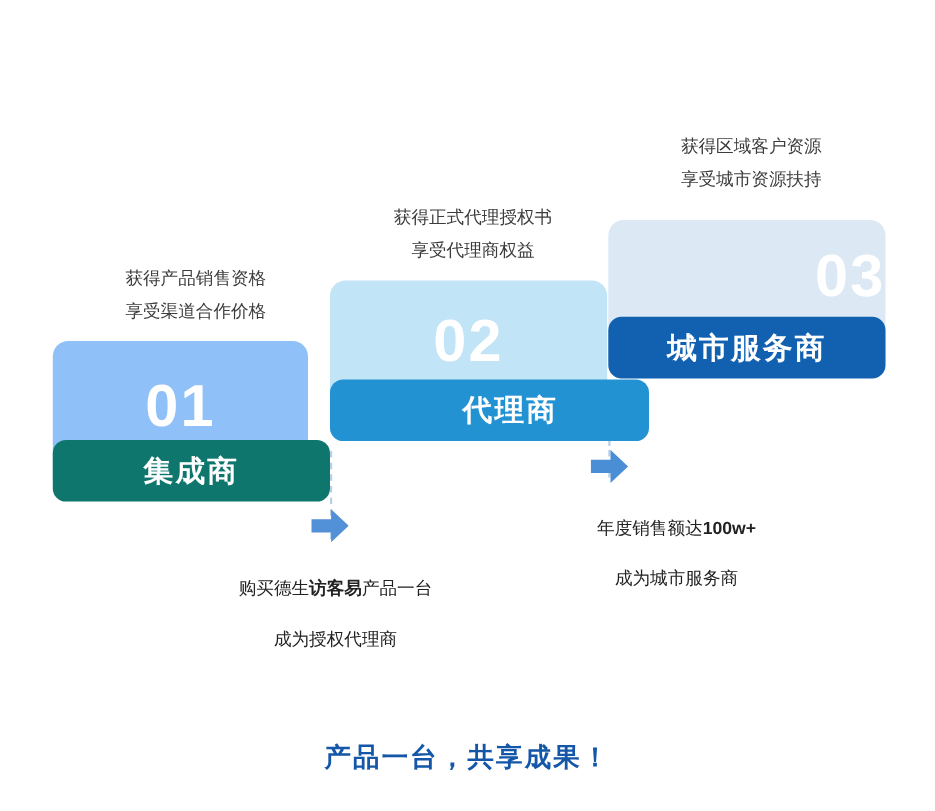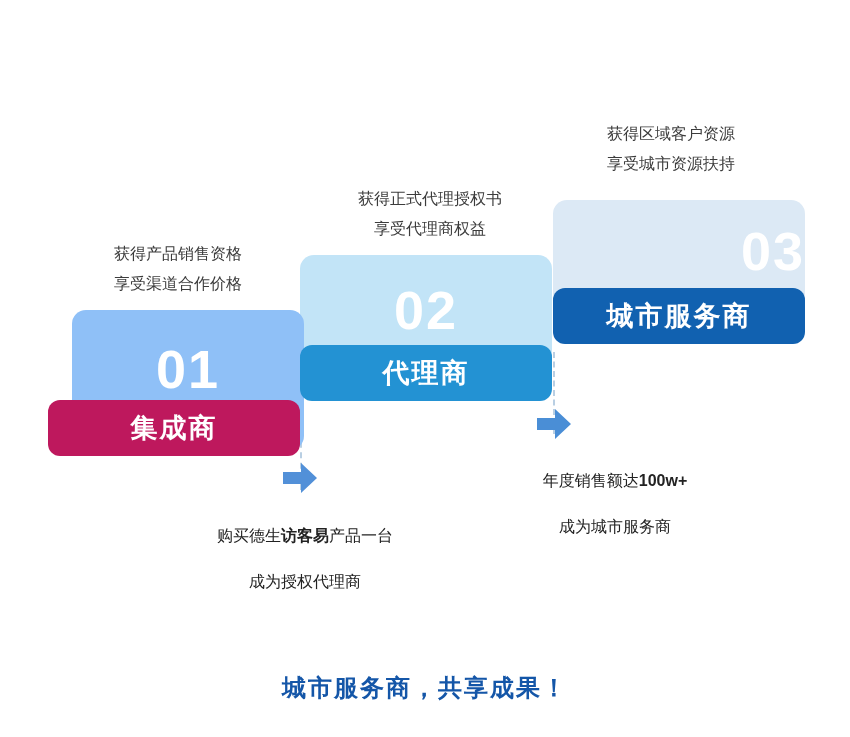--- a/index.html
+++ b/index.html
@@ -85,50 +85,50 @@
   }
   .card-bar-label {
     font-size: 27px;
     font-weight: bold;
     color: #ffffff;
     letter-spacing: 2px;
     white-space: nowrap;
   }
 
   
-  #card-01 { left: 48px;  top: 310px; width: 232px; height: 140px; z-index: 3; margin-left: 24px; }
+  #card-01 { left: 48px;  top: 310px; width: 232px; height: 140px; z-index: 3; }
   #card-01 .card-top { background: #8fc0f7; }
   #card-01 .card-num { top: 32px; }
-  #card-01-bar { left: 48px; top: 400px; width: 252px; height: 56px; background: #be185d; z-index: 4; }
+  #card-01-bar { left: 48px; top: 400px; width: 252px; height: 56px; background: #0f766e; z-index: 4; }
 
   
   #card-02 { left: 300px; top: 255px; width: 252px; height: 140px; z-index: 2; }
   #card-02 .card-top { background: #c2e4f7; }
   #card-02 .card-num { top: 28px; }
-  #card-02-bar { left: 300px; top: 345px; width: 252px; height: 56px; background: #2392d3; z-index: 5; }
+  #card-02-bar { left: 300px; top: 345px; width: 252px; height: 56px; background: #2392d3; z-index: 5; padding-left: 38px; }
 
   
   #card-03 { left: 553px; top: 200px; width: 252px; height: 140px; z-index: 1; }
   #card-03 .card-top { background: #dce9f5; }
   #card-03 .card-num { top: 24px; text-align: right; }
   #card-03-bar { left: 553px; top: 288px; width: 252px; height: 56px; background: #1161b0; z-index: 6; text-align: center; }
 
   
   .card-desc {
     position: absolute;
     text-align: center;
     font-size: 16px;
     line-height: 30px;
     color: #3c3c3c;
     white-space: nowrap;
     z-index: 7;
   }
   #desc-01 { left: 48px;  top: 239px; width: 260px; }
   #desc-02 { left: 300px; top: 184px; width: 260px; }
-  #desc-03 { left: 541px; top: 119px; width: 260px; text-align: center; }
+  #desc-03 { left: 553px; top: 119px; width: 260px; text-align: center; }
 
   
   .dash-line {
     position: absolute;
     width: 0;
     border-left: 2px dashed #b9cfe3;
     z-index: 0;
   }
   #dash-1 { left: 300px; top: 410px; height: 80px; }
   #dash-2 { left: 553px; top: 352px; height: 82px; }
@@ -228,15 +228,15 @@
 
   <div class="step-caption" id="caption-1">
     <div><span>购买德生</span><b>访客易</b><span>产品一台</span></div>
     <div>成为授权代理商</div>
   </div>
   <div class="step-caption" id="caption-2">
     <div><span>年度销售额达</span><b>100w+</b><span></span></div>
     <div>成为城市服务商</div>
   </div>
 
-  <div id="footer-slogan">城市服务商，共享成果！</div>
+  <div id="footer-slogan">产品一台，共享成果！</div>
 
 </div>
 
 </body></html>

